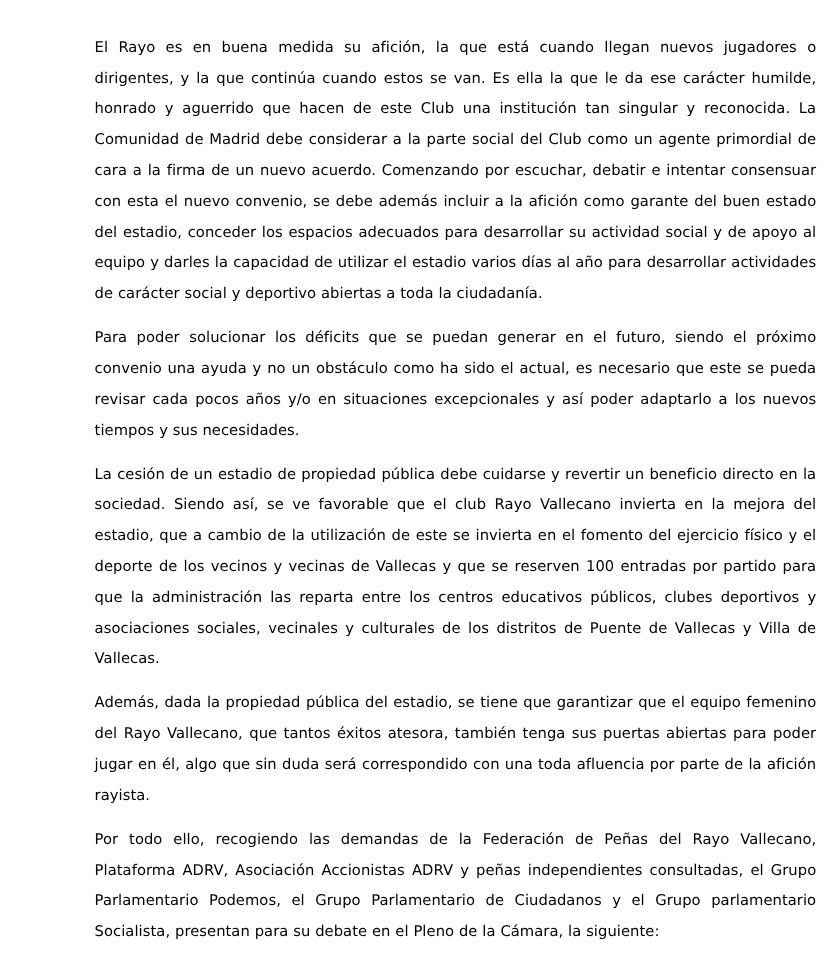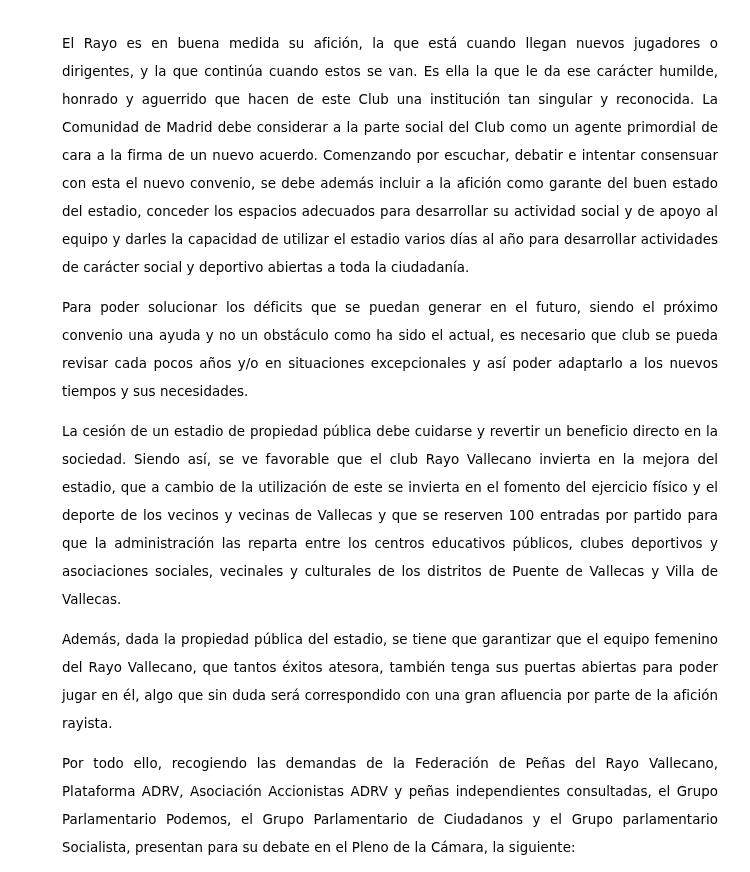--- a/index.html
+++ b/index.html
@@ -13,21 +13,21 @@
     height: 872px;
     overflow: hidden;
     font-family: "DejaVu Sans", "Liberation Sans", sans-serif;
     color: #000000;
     -webkit-font-smoothing: antialiased;
   }
   .page {
     box-sizing: border-box;
     width: 604px;
     height: 872px;
-    padding: 30px 32px 0 62px;
+    padding: 30px 32px 0 86px;
     background: #ffffff;
   }
   .doc-body {
     width: 656px;
   }
   p.para {
     margin: 0 0 12px 0;
     padding: 0;
     font-size: 13.4px;
     line-height: 28px;
@@ -41,18 +41,18 @@
   p.para:last-child {
     margin-bottom: 16px;
   }
 </style>
 </head>
 <body>
 
 <div class="page">
   <div class="doc-body">
     <p class="para">El Rayo es en buena medida su afición, la que está cuando llegan nuevos jugadores o dirigentes, y la que continúa cuando estos se van. Es ella la que le da ese carácter humilde, honrado y aguerrido que hacen de este Club una institución tan singular y reconocida. La Comunidad de Madrid debe considerar a la parte social del Club como un agente primordial de cara a la firma de un nuevo acuerdo. Comenzando por escuchar, debatir e intentar consensuar con esta el nuevo convenio, se debe además incluir a la afición como garante del buen estado del estadio, conceder los espacios adecuados para desarrollar su actividad social y de apoyo al equipo y darles la capacidad de utilizar el estadio varios días al año para desarrollar actividades de carácter social y deportivo abiertas a toda la ciudadanía.</p>
-    <p class="para">Para poder solucionar los déficits que se puedan generar en el futuro, siendo el próximo convenio una ayuda y no un obstáculo como ha sido el actual, es necesario que club se pueda revisar cada pocos años y/o en situaciones excepcionales y así poder adaptarlo a los nuevos tiempos y sus necesidades.</p>
+    <p class="para">Para poder solucionar los déficits que se puedan generar en el futuro, siendo el próximo convenio una ayuda y no un obstáculo como ha sido el actual, es necesario que este se pueda revisar cada pocos años y/o en situaciones excepcionales y así poder adaptarlo a los nuevos tiempos y sus necesidades.</p>
     <p class="para">La cesión de un estadio de propiedad pública debe cuidarse y revertir un beneficio directo en la sociedad. Siendo así, se ve favorable que el club Rayo Vallecano invierta en la mejora del estadio, que a cambio de la utilización de este se invierta en el fomento del ejercicio físico y el deporte de los vecinos y vecinas de Vallecas y que se reserven 100 entradas por partido para que la administración las reparta entre los centros educativos públicos, clubes deportivos y asociaciones sociales, vecinales y culturales de los distritos de Puente de Vallecas y Villa de Vallecas.</p>
-    <p class="para">Además, dada la propiedad pública del estadio, se tiene que garantizar que el equipo femenino del Rayo Vallecano, que tantos éxitos atesora, también tenga sus puertas abiertas para poder jugar en él, algo que sin duda será correspondido con una gran afluencia por parte de la afición rayista.</p>
+    <p class="para">Además, dada la propiedad pública del estadio, se tiene que garantizar que el equipo femenino del Rayo Vallecano, que tantos éxitos atesora, también tenga sus puertas abiertas para poder jugar en él, algo que sin duda será correspondido con una toda afluencia por parte de la afición rayista.</p>
     <p class="para">Por todo ello, recogiendo las demandas de la Federación de Peñas del Rayo Vallecano, Plataforma ADRV, Asociación Accionistas ADRV y peñas independientes consultadas, el Grupo Parlamentario Podemos, el Grupo Parlamentario de Ciudadanos y el Grupo parlamentario Socialista, presentan para su debate en el Pleno de la Cámara, la siguiente:</p>
   </div>
 </div>
 
 </body></html>

